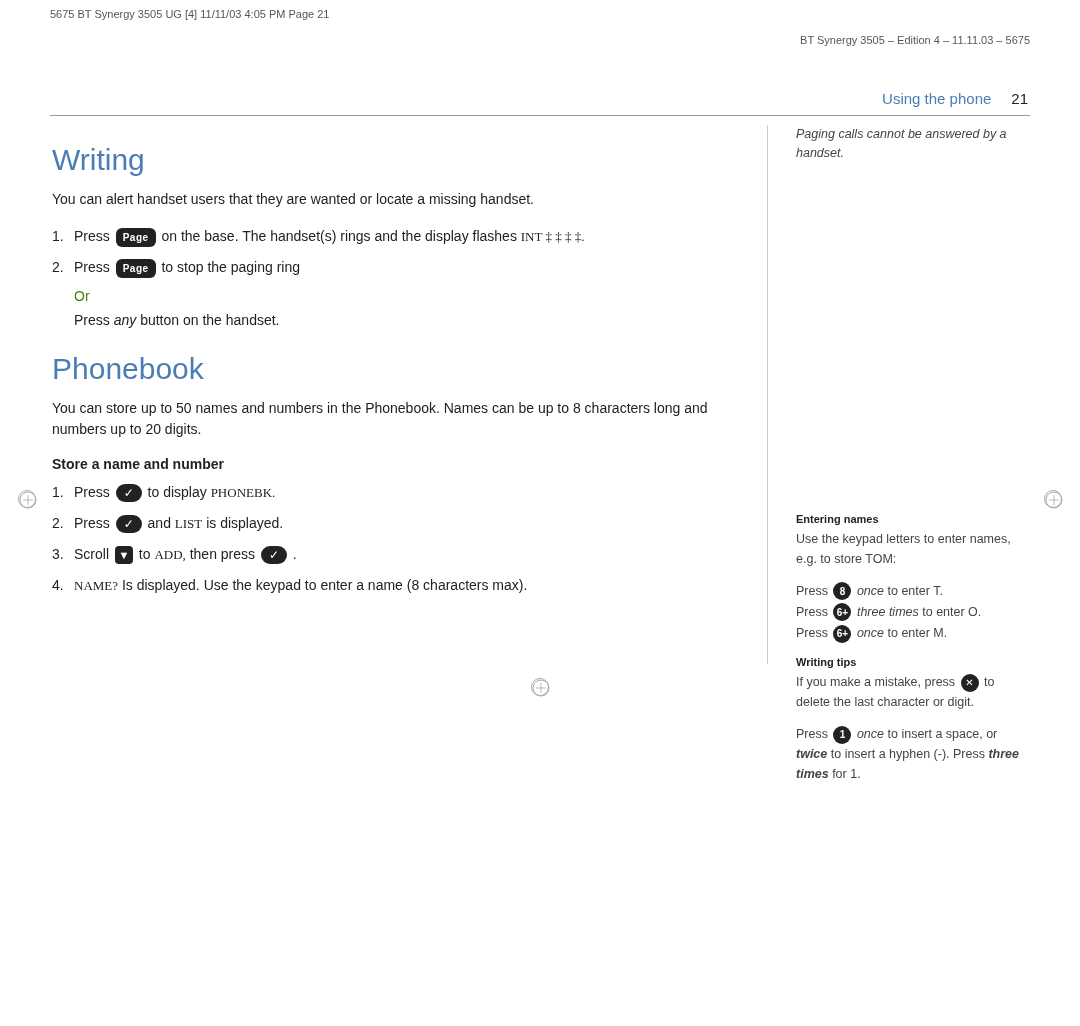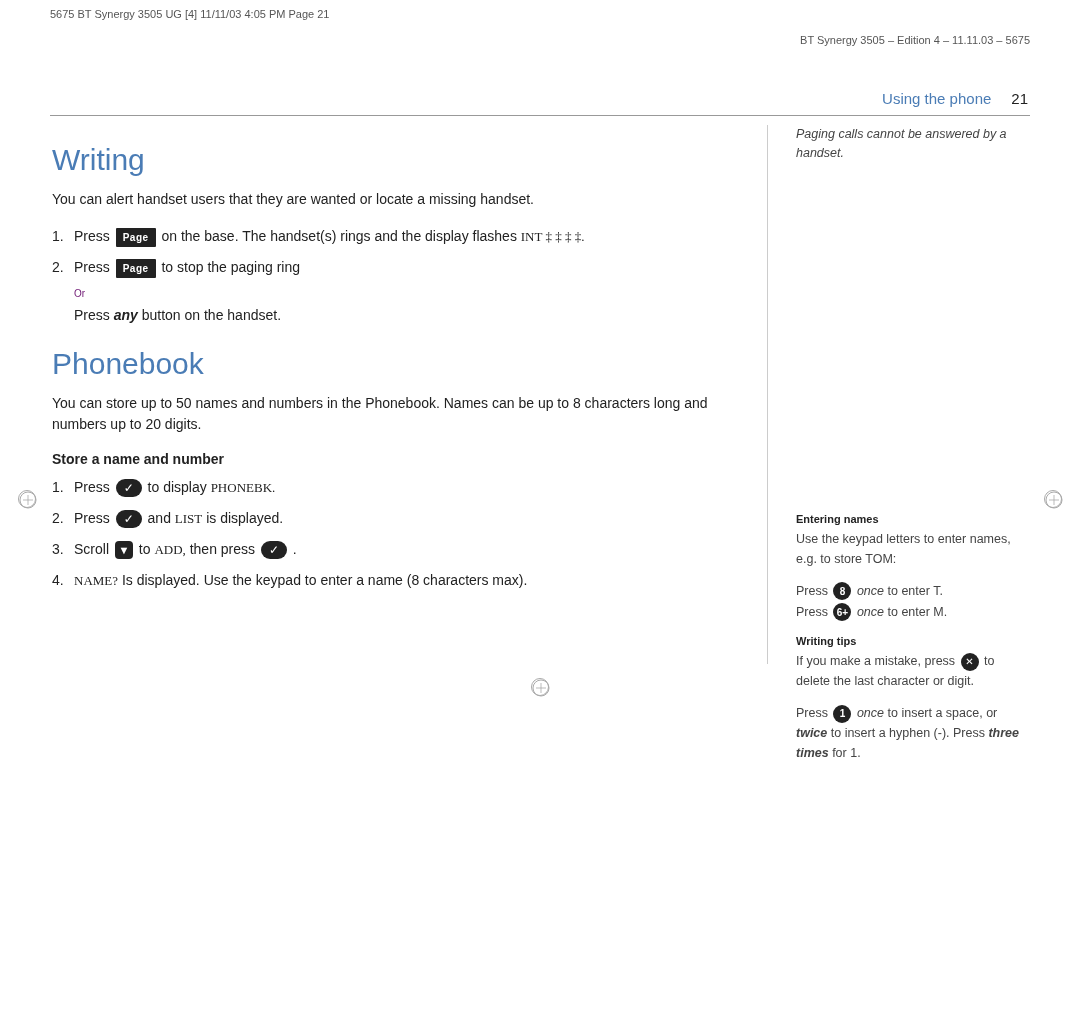--- a/index.html
+++ b/index.html
@@ -167,21 +167,21 @@
 
     .step-content {
       flex: 1;
     }
 
     
     .btn-icon {
       display: inline-block;
       background: #222;
       color: #fff;
-      border-radius: 1px;
+      border-radius: 6px;
       font-size: 10px;
       padding: 2px 7px;
       font-weight: bold;
       vertical-align: middle;
       margin: 0 2px;
       letter-spacing: 0.5px;
     }
 
     .btn-icon-tick {
       display: inline-flex;
@@ -270,32 +270,32 @@
       margin: 0 2px;
     }
 
     .monospace {
       font-family: Liberation Serif, serif;
       font-size: 13px;
     }
 
     .or-line {
       margin: 8px 0 8px 22px;
-      font-size: 10px;
-      color: #701a75;
+      font-size: 14px;
+      color: #4d7c0f;
     }
 
     .press-any-line {
       margin-left: 22px;
       font-size: 14px;
       color: #222;
     }
 
     .bold-italic {
-      font-weight: bold;
+      font-weight: normal;
       font-style: italic;
     }
 
     
     .phonebook-section {
       margin-top: 24px;
     }
 
     .sub-section-title {
       font-size: 14px;
@@ -478,20 +478,25 @@
         </p>
 
         <span class="right-press-line">
           Press
           <span class="btn-icon-8">8</span>
           <em>once</em> to enter T.
         </span>
         <span class="right-press-line">
           Press
           <span class="btn-icon-6">6+</span>
+          <em>three times</em> to enter O.
+        </span>
+        <span class="right-press-line">
+          Press
+          <span class="btn-icon-6">6+</span>
           <em>once</em> to enter M.
         </span>
 
         <div class="right-section-heading" style="margin-top:12px;">Writing tips</div>
         <p class="right-body">
           If you make a mistake, press
           <span class="btn-icon-x">✕</span>
           to delete the last character or digit.
         </p>
         <p class="right-body">

